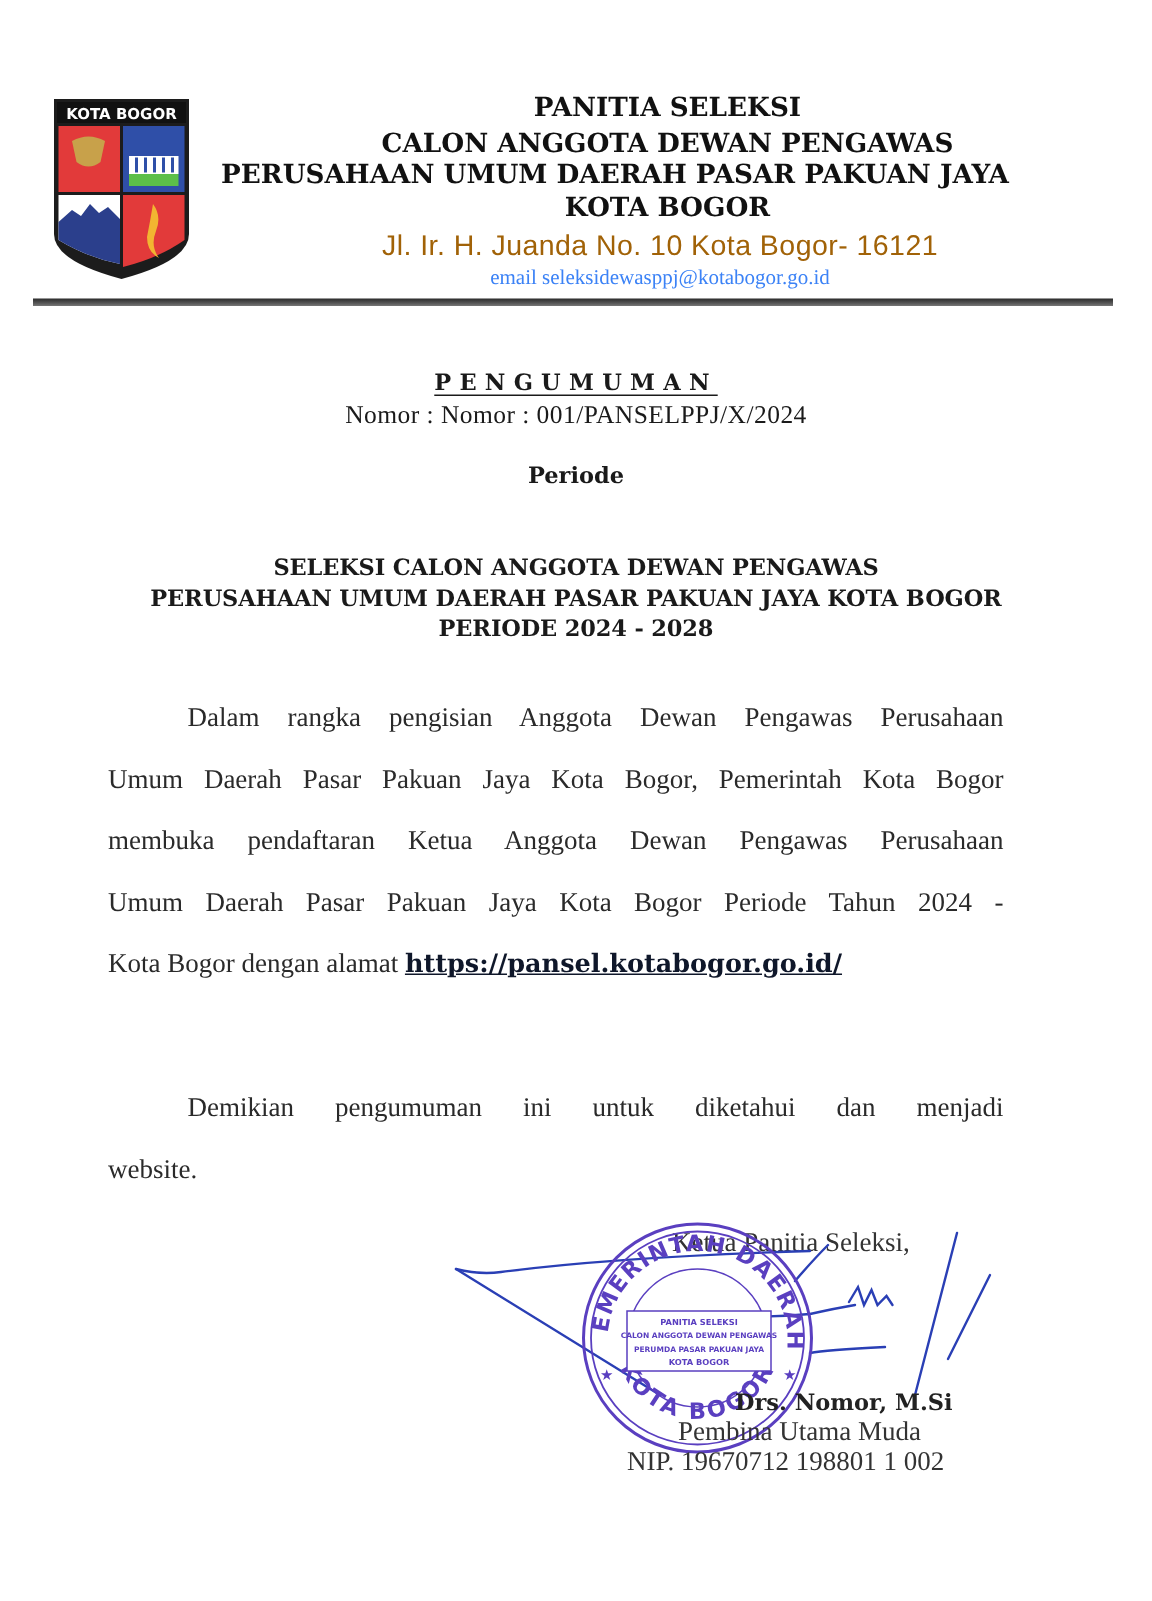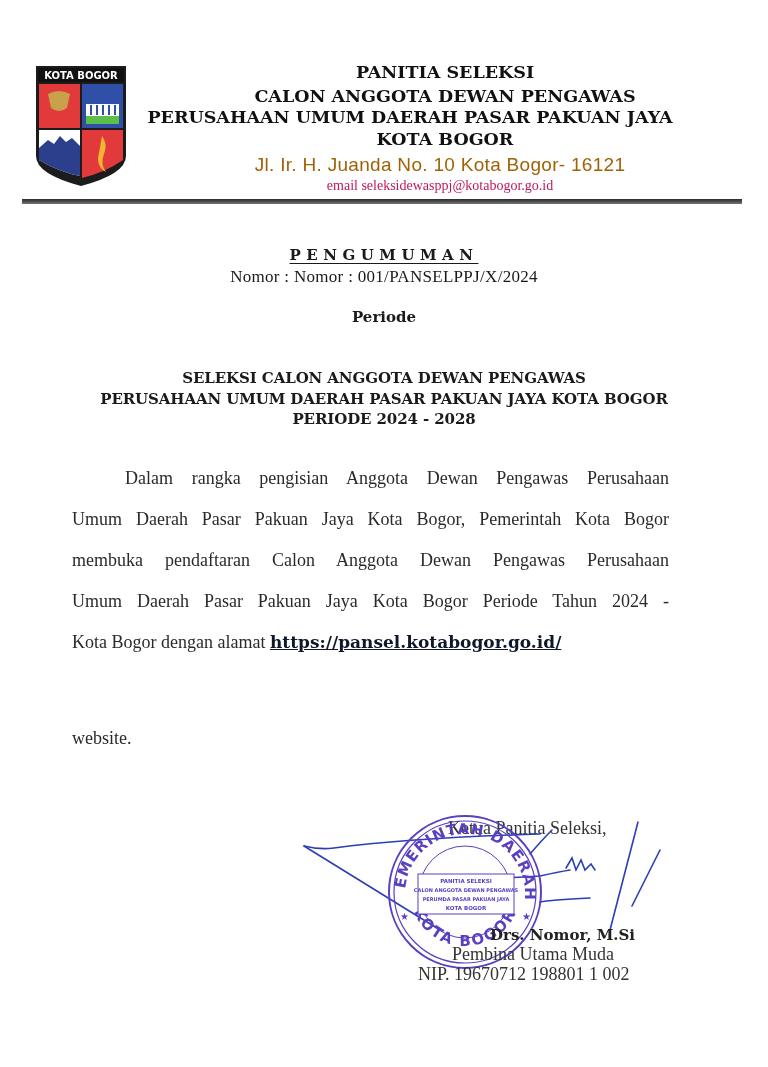--- a/index.html
+++ b/index.html
@@ -6,21 +6,21 @@
   body{width:768px;height:1067px;position:relative;overflow:hidden;color:#1a1a1a;font-family:"DejaVu Serif","Liberation Serif",serif;}
   .abs{position:absolute;}
   
   .logo{left:34px;top:64px;width:94px;height:124px;}
   .hd{left:130px;width:590px;text-align:center;font-family:"DejaVu Serif",serif;font-weight:bold;color:#111;}
   .hd1{top:62px;font-size:17.5px;left:150px;}
   .hd2{top:86px;font-size:17.5px;left:150px;}
   .hd3{top:107px;font-size:17.5px;left:130px;width:560px;}
   .hd4{top:129px;font-size:17.5px;left:150px;}
   .addr{top:154px;left:230px;width:420px;text-align:center;font-family:Liberation Sans, sans-serif;font-size:19px;color:#a16207;letter-spacing:0.3px;}
-  .email{top:178px;left:230px;width:420px;text-align:center;font-family:"Liberation Serif",serif;font-size:14px;color:#be185d;}
+  .email{top:178px;left:230px;width:420px;text-align:center;font-family:"Liberation Serif",serif;font-size:14px;color:#3b82f6;}
   .rule{left:22px;top:199px;width:720px;height:5px;background:linear-gradient(#2b2b2b,#555 60%,#777);}
   
   .title{left:0;width:768px;text-align:center;}
   .pengumuman{top:246px;font-family:"DejaVu Serif",serif;font-weight:bold;font-size:15px;letter-spacing:5.5px;}
   .pengumuman span{text-decoration:underline;text-underline-offset:3px;}
   .nomor{top:267px;font-family:"Liberation Serif",serif;font-size:17px;letter-spacing:0.3px;}
   .tentang{top:308px;font-family:"DejaVu Serif",serif;font-weight:bold;font-size:15px;}
   .subj{font-family:"DejaVu Serif",serif;font-weight:bold;font-size:15px;letter-spacing:-0.1px;}
   .s1{top:369px;} .s2{top:390px;} .s3{top:410px;}
   
@@ -79,26 +79,27 @@
 <div class="abs title pengumuman"><span>PENGUMUMAN</span></div>
 <div class="abs title nomor">Nomor : Nomor : 001/PANSELPPJ/X/2024</div>
 <div class="abs title tentang">Periode</div>
 <div class="abs title subj s1">SELEKSI CALON ANGGOTA DEWAN PENGAWAS</div>
 <div class="abs title subj s2">PERUSAHAAN UMUM DAERAH PASAR PAKUAN JAYA KOTA BOGOR</div>
 <div class="abs title subj s3">PERIODE 2024 - 2028</div>
 
 <div class="abs p para1">
   <span class="line just indent">Dalam rangka pengisian Anggota Dewan Pengawas Perusahaan</span>
   <span class="line just">Umum Daerah  Pasar Pakuan Jaya Kota Bogor, Pemerintah Kota Bogor</span>
-  <span class="line just">membuka pendaftaran Calon Anggota Dewan Pengawas Perusahaan</span>
+  <span class="line just">membuka pendaftaran Ketua Anggota Dewan Pengawas Perusahaan</span>
   <span class="line just">Umum Daerah Pasar Pakuan Jaya Kota Bogor Periode Tahun 2024 -</span>
   <span class="line"><span>Kota Bogor dengan alamat</span> <a class="url">https://pansel.kotabogor.go.id/</a></span>
 </div>
 
 <div class="abs p para2">
+  <span class="line just indent">Demikian pengumuman ini untuk diketahui dan menjadi</span>
   <span class="line">website.</span>
 </div>
 
 <div class="abs sig ketua">Ketua Panitia Seleksi,</div>
 
 <div class="abs scribble">
   <svg width="400" height="140" viewBox="0 0 400 140" fill="none" stroke="#2a3fb5" stroke-width="1.6" stroke-linecap="round">
     <path d="M14 36 Q30 40 44 38 Q120 28 250 24"></path>
     <path d="M14 36 L150 120"></path>
     <path d="M160 66 Q200 70 250 66 Q268 62 280 60"></path>

